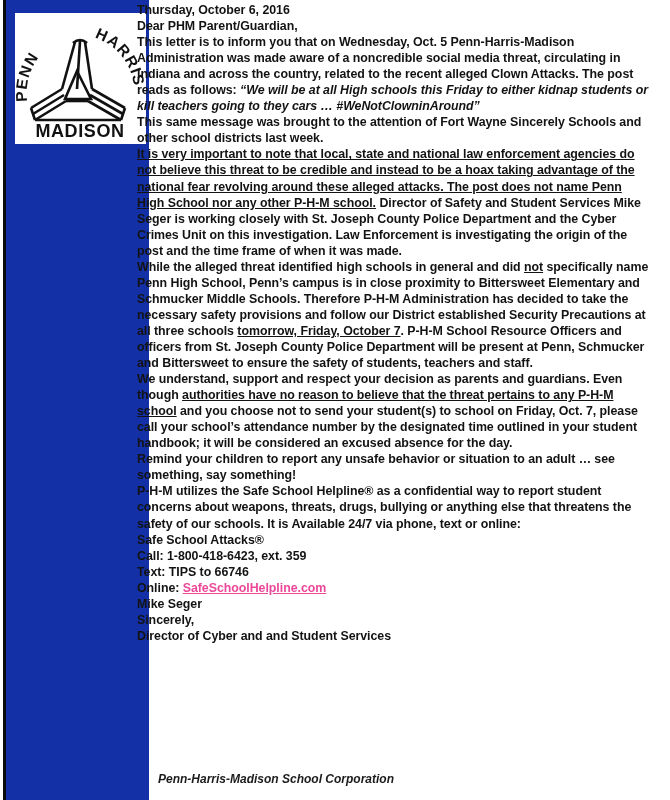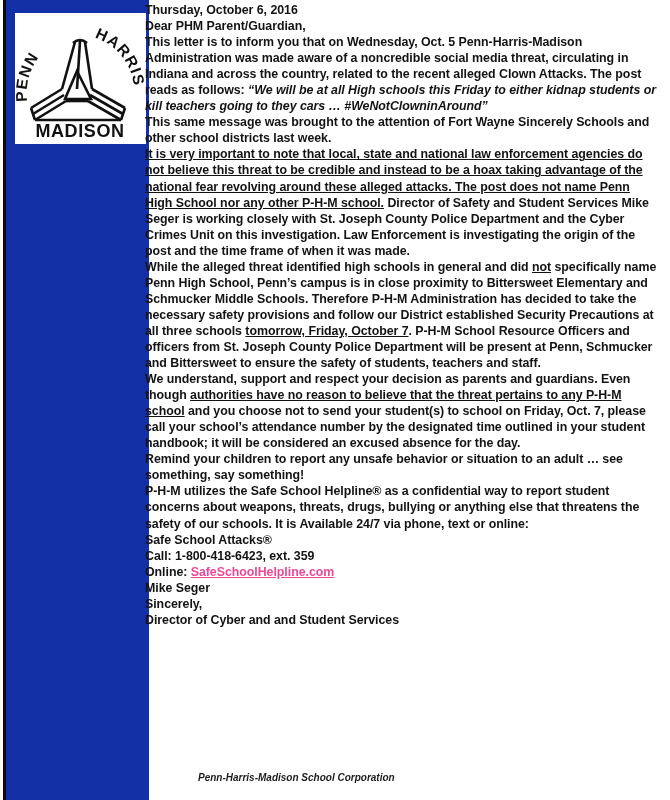--- a/index.html
+++ b/index.html
@@ -43,21 +43,21 @@
   }
   .logo-box svg {
     display: block;
     width: 131px;
     height: 131px;
   }
 
   
   .letter {
     position: absolute;
-    left: 145px;
+    left: 137px;
     top: 2px;
     width: 512px;
     font-size: 12.4px;
     line-height: 16.05px;
     font-weight: bold;
     color: #131313;
     letter-spacing: -0.05px;
   }
   .letter p {
     margin: 0;
@@ -74,25 +74,24 @@
   .lnk {
     color: #ec4899;
     text-decoration: underline;
   }
 
   
   .footer {
     position: absolute;
     left: 158px;
     top: 772px;
-    font-size: 10px;
+    font-size: 12px;
     font-style: italic;
     font-weight: bold;
     color: #1b1b1b;
-    margin-left: 40px;
   }
 </style>
 </head>
 <body>
 
 <div class="page">
 
   <div class="sidebar">
     <div class="logo-box">
       <svg viewBox="0 0 131 131" xmlns="http://www.w3.org/2000/svg">
@@ -151,20 +150,21 @@
     <p><span>While the alleged threat identified high schools in general and did </span><span class="u">not</span><span> specifically name Penn High School, Penn’s campus is in close proximity to Bittersweet Elementary and Schmucker Middle Schools. Therefore P-H-M Administration has decided to take the necessary safety provisions and follow our District established Security Precautions at all three schools </span><span class="u">tomorrow, Friday, October 7</span><span>. P-H-M School Resource Officers and officers from St. Joseph County Police Department will be present at Penn, Schmucker and Bittersweet to ensure the safety of students, teachers and staff.</span></p>
 
     <p><span>We understand, support and respect your decision as parents and guardians. Even though </span><span class="u">authorities have no reason to believe that the threat pertains to any P-H-M school</span><span> and you choose not to send your student(s) to school on Friday, Oct. 7, please call your school’s attendance number by the designated time outlined in your student handbook; it will be considered an excused absence for the day.</span></p>
 
     <p>Remind your children to report any unsafe behavior or situation to an adult … see something, say something!</p>
 
     <p>P-H-M utilizes the Safe School Helpline® as a confidential way to report student concerns about weapons, threats, drugs, bullying or anything else that threatens the safety of our schools. It is Available 24/7 via phone, text or online:</p>
 
     <p>Safe School Attacks®</p>
     <p>Call: 1-800-418-6423, ext. 359</p>
+    <p>Text: TIPS to 66746</p>
     <p><span>Online: </span><a class="lnk" href="#">SafeSchoolHelpline.com</a></p>
 
     <p>Mike Seger</p>
     <p>Sincerely,</p>
     <p>Director of Cyber and and Student Services</p>
   </div>
 
   <div class="footer">Penn-Harris-Madison School Corporation</div>
 
 </div>

